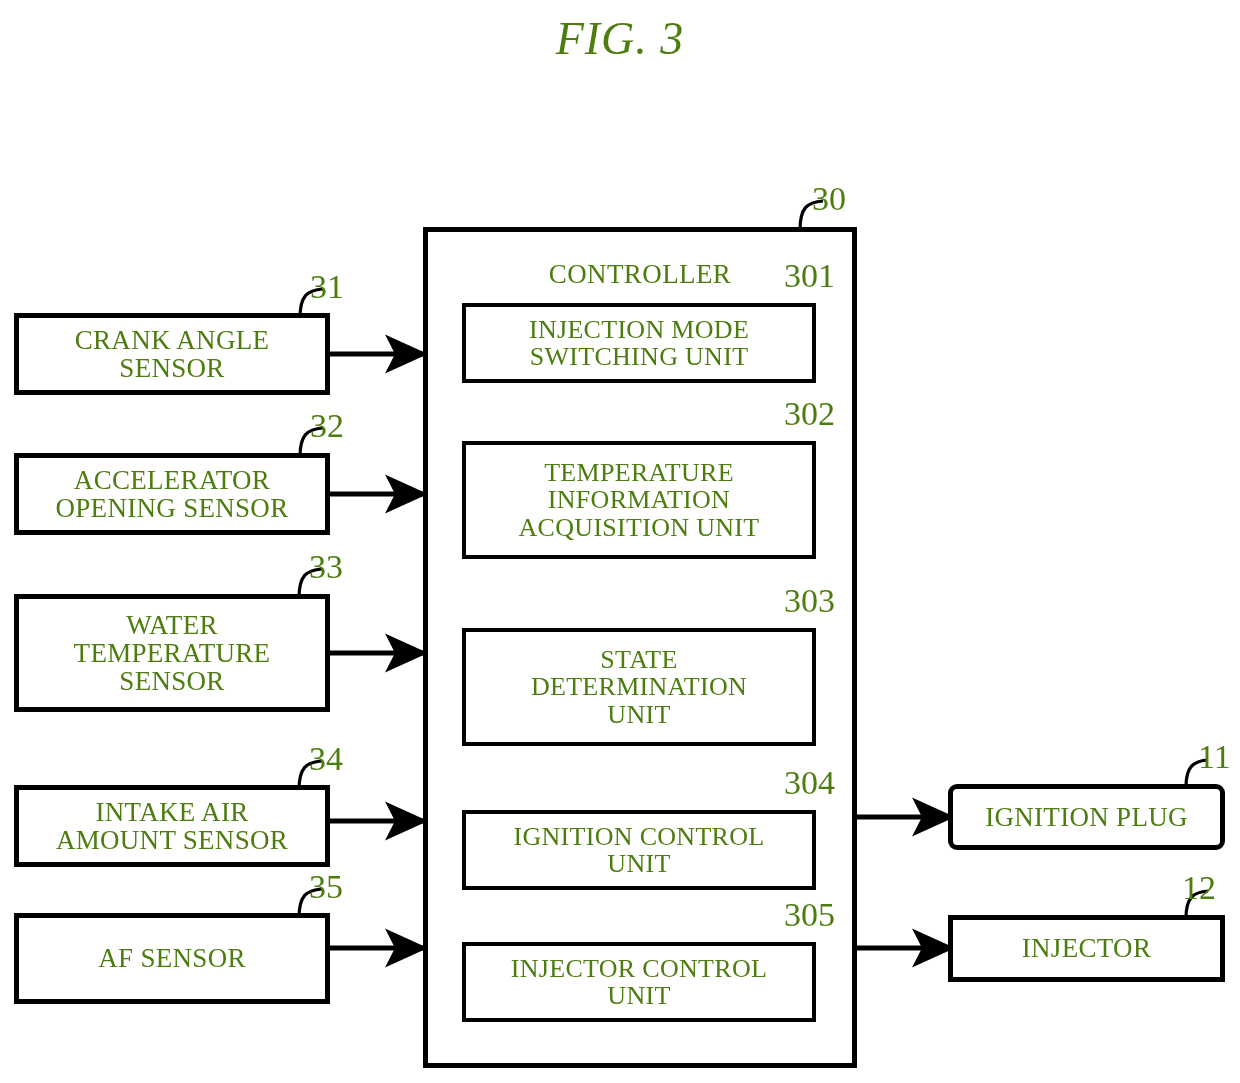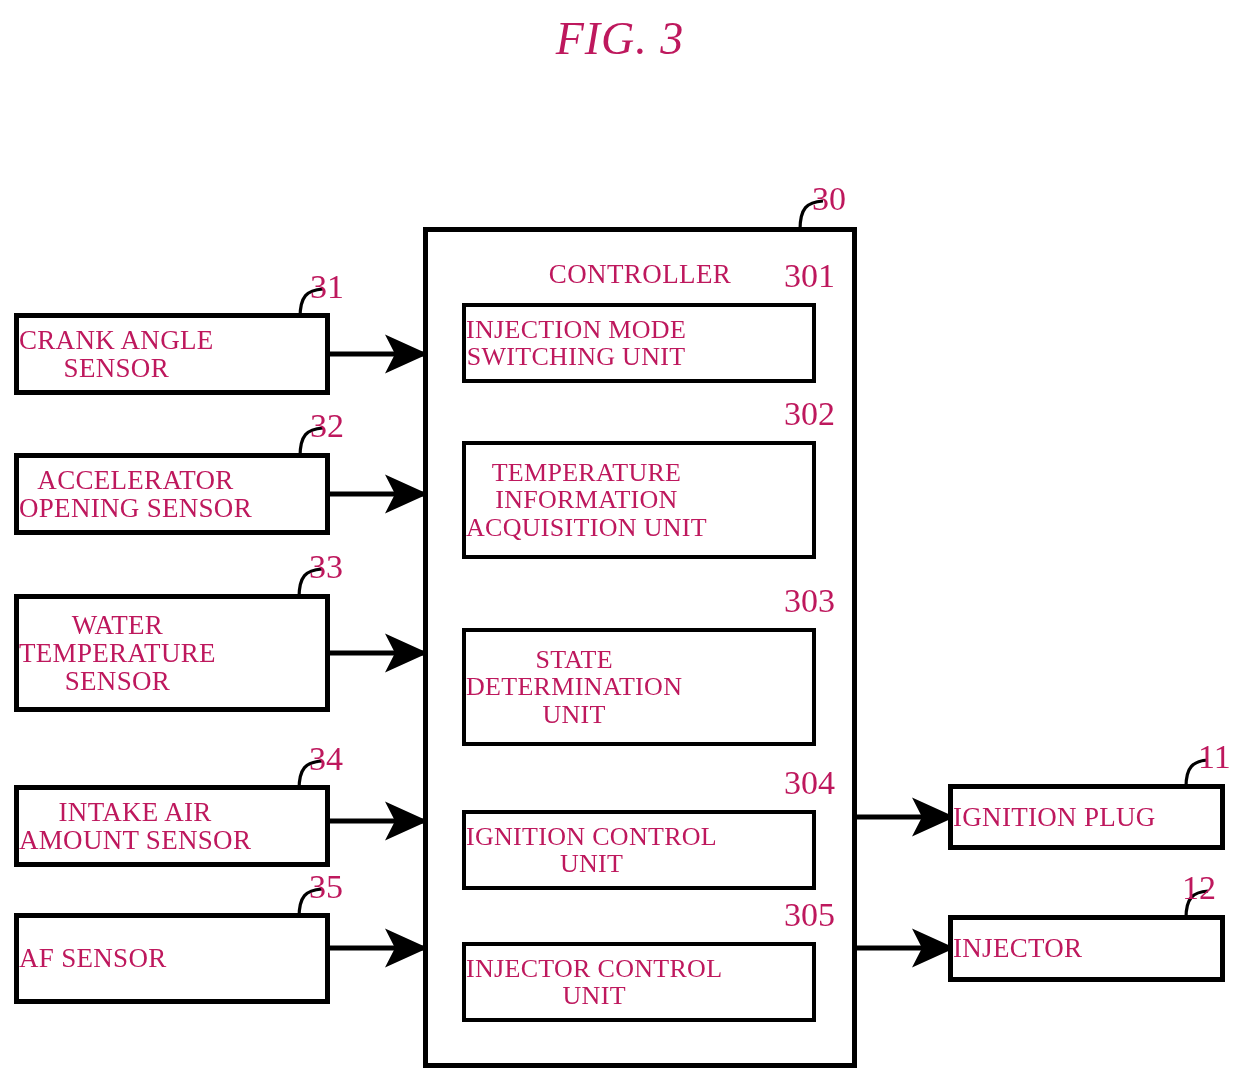--- a/index.html
+++ b/index.html
@@ -6,41 +6,42 @@
     margin: 0;
     padding: 0;
     background: #ffffff;
   }
   #figure {
     position: relative;
     width: 1240px;
     height: 1083px;
     background: #ffffff;
     font-family: "Liberation Serif", "DejaVu Serif", serif;
-    color: #be185d;
+    color: #4d7c0f;
     overflow: hidden;
   }
   #fig-title {
     position: absolute;
     left: 0;
     top: 12px;
     width: 1240px;
     text-align: center;
     font-style: italic;
     font-size: 46px;
     letter-spacing: 1px;
     font-family: "Liberation Serif", "DejaVu Serif", serif;
   }
   .box {
     position: absolute;
     box-sizing: border-box;
     border: 5px solid #000000;
     background: #ffffff;
     display: flex;
     align-items: center;
+    justify-content: center;
     text-align: center;
     line-height: 1.04;
     font-size: 27px;
     letter-spacing: 0.3px;
     white-space: pre-line;
   }
   .box.inner {
     border-width: 4px;
     font-size: 26px;
   }
@@ -169,21 +170,21 @@
 UNIT</span>
   </div>
   <div class="refnum" style="left:784px; top:766px;">304</div>
 
   <div class="box inner" style="left:462px; top:942px; width:354px; height:80px;">
     <span>INJECTOR CONTROL
 UNIT</span>
   </div>
   <div class="refnum" style="left:784px; top:898px;">305</div>
 
-  <div class="box" style="left:948px; top:784px; width:277px; height:66px;">
+  <div class="box" style="left:948px; top:784px; width:277px; height:66px;border-radius:9px;">
     <span>IGNITION PLUG</span>
   </div>
   <div class="refnum" style="left:1198px; top:740px;">11</div>
 
   <div class="box" style="left:948px; top:915px; width:277px; height:67px;">
     <span>INJECTOR</span>
   </div>
   <div class="refnum" style="left:1182px; top:871px;">12</div>
 
 </div>

